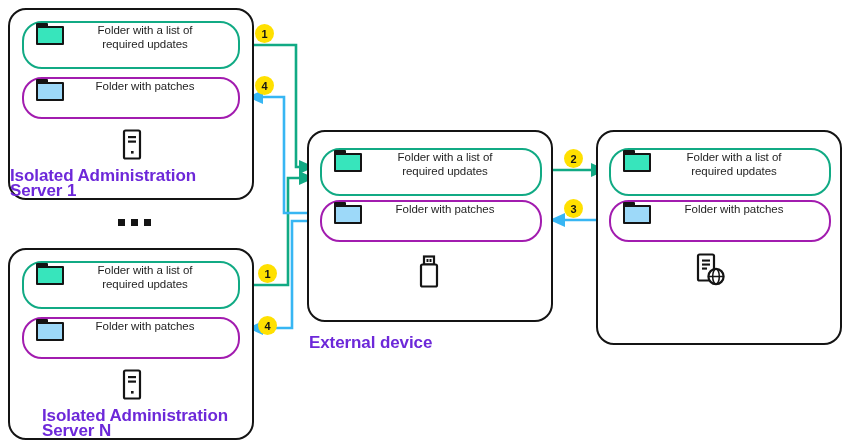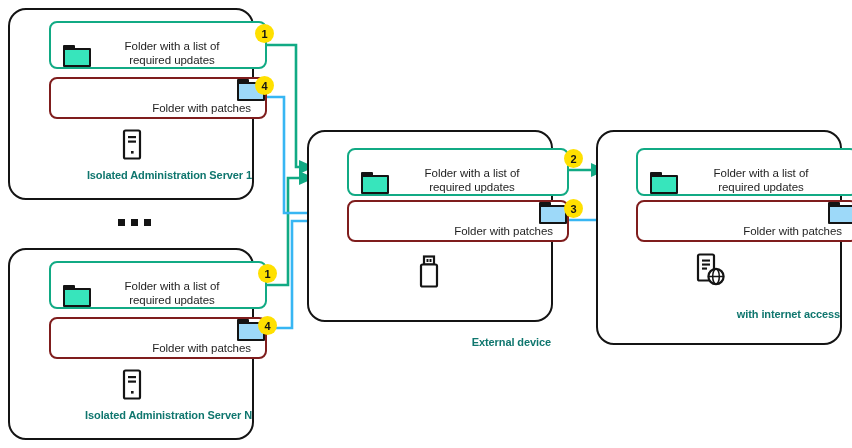--- a/index.html
+++ b/index.html
@@ -14,41 +14,40 @@
   .node{
     position:absolute;
     border:2.5px solid #141414;
     border-radius:18px;
     background:#ffffff;
     box-sizing:border-box;
     z-index:3;
   }
   .node-title{
     position:absolute;left:0;right:0;
-    text-align:right;
-    font-size:11px;
+    text-align:left;
+    font-size:17px;
     font-weight:bold;
-    color:#0f766e;
+    color:#6d28d9;
     line-height:15px;
     letter-spacing:-0.1px;
   }
 
   
   .pill{
     position:absolute;
     box-sizing:border-box;
-    border-radius:8px;
+    border-radius:20px;
     background:#ffffff;
     display:flex;
-    align-items:flex-end;
+    align-items:flex-start;
     z-index:4;
-    margin-left:27px;
   }
   .pill.green{border:2px solid #11AA84;}
-  .pill.blue{border:2px solid #7f1d1d;flex-direction:column;}
+  .pill.blue{border:2px solid #a21caf;}
 
   .folder{
     flex:0 0 auto;
     margin-left:12px;
     width:28px;height:22px;
     position:relative;
   }
   .folder .tab{
     position:absolute;left:0;top:0;width:12px;height:5px;
     background:#141414;border-radius:1px 1px 0 0;
@@ -226,21 +225,20 @@
   <svg class="devicon" style="left:417px;top:255px;" width="24" height="34" viewBox="0 0 24 34">
     <rect x="7" y="1.5" width="10" height="8" fill="#fff" stroke="#141414" stroke-width="2.2"></rect>
     <rect x="9.5" y="4" width="2" height="3" fill="#141414"></rect>
     <rect x="12.5" y="4" width="2" height="3" fill="#141414"></rect>
     <rect x="4" y="9.5" width="16" height="22" rx="1.6" fill="#fff" stroke="#141414" stroke-width="2.2"></rect>
   </svg>
 
   <div class="node" style="left:596px;top:130px;width:246px;height:215px;">
     <div class="node-title" style="top:160px;">
       <br>
-      <span>with internet access</span>
     </div>
   </div>
 
   <div class="pill green" style="left:609px;top:148px;width:222px;height:48px;">
     <span class="folder green">
       <span class="tab"></span>
         <span class="body"></span>
     </span>
     <span class="pill-label">
       <span>Folder with a list of</span><br>

